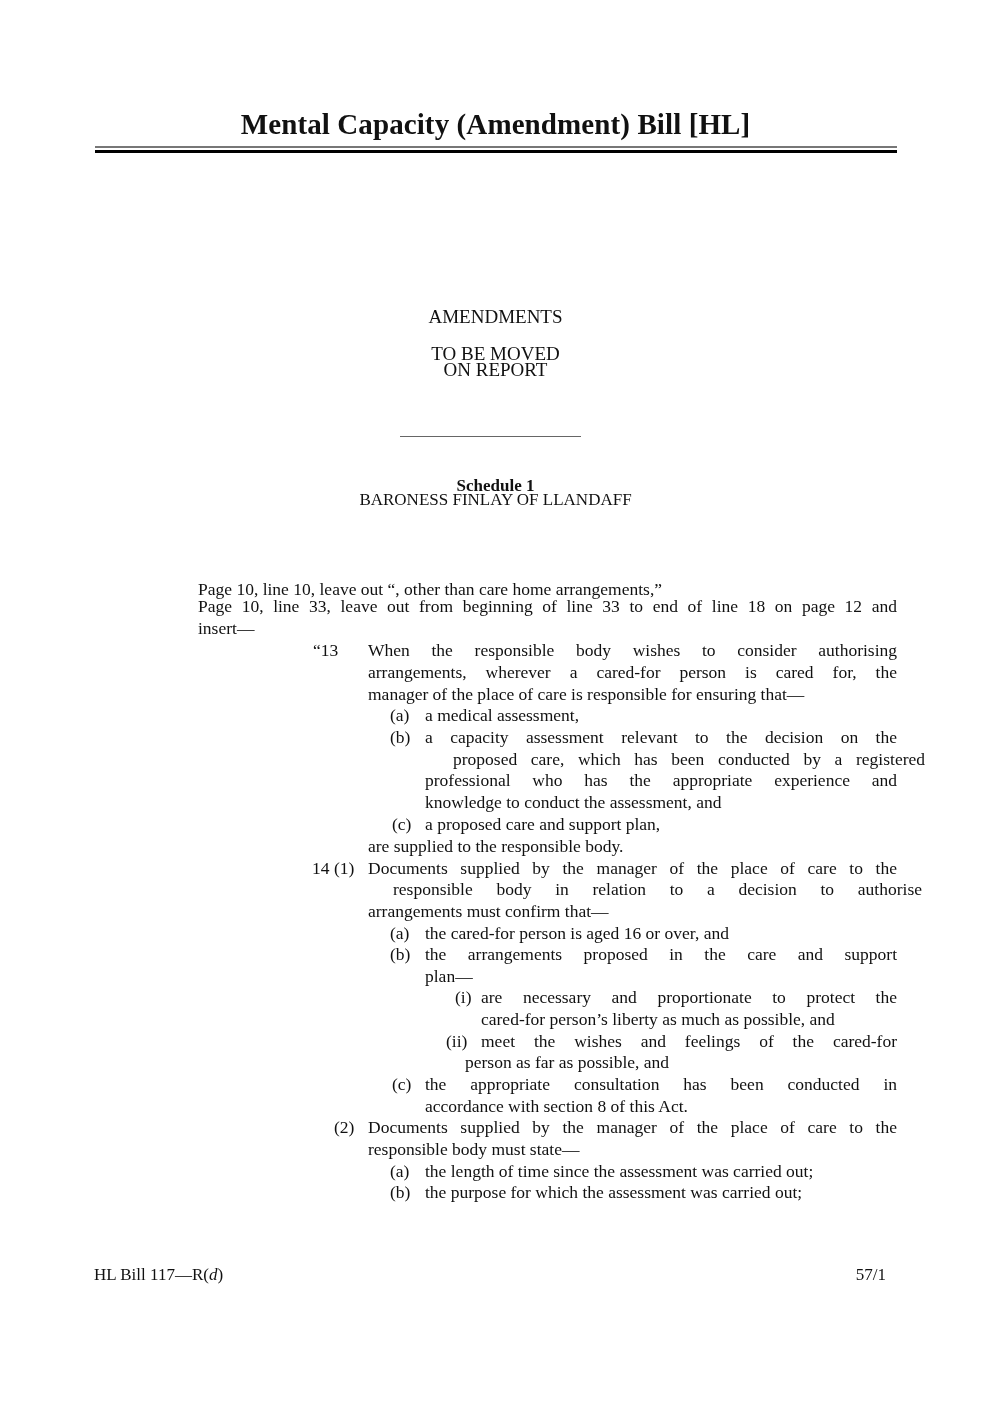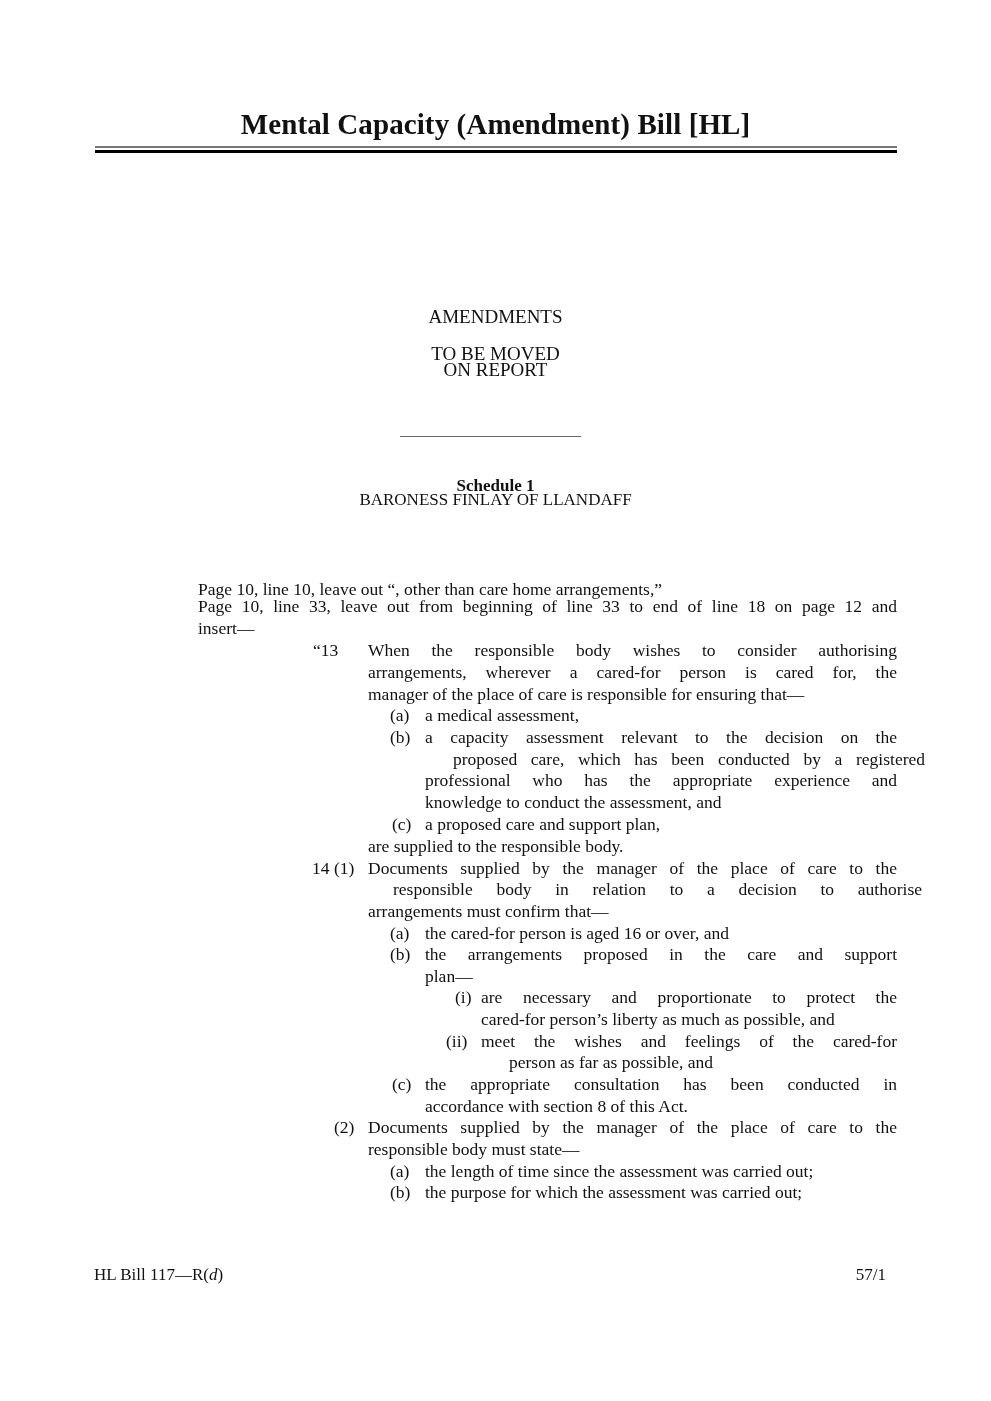--- a/index.html
+++ b/index.html
@@ -78,21 +78,21 @@
   <div class="line" style="left:390px; top:944px;">(b)</div>
   <div class="jline" style="left:425px; top:944px; width:472px;">the arrangements proposed in the care and support</div>
   <div class="line" style="left:425px; top:966px;">plan—</div>
 
   <div class="line" style="left:455px; top:987px;">(i)</div>
   <div class="jline" style="left:481px; top:987px; width:416px;">are necessary and proportionate to protect the</div>
   <div class="line" style="left:481px; top:1009px;">cared-for person’s liberty as much as possible, and</div>
 
   <div class="line" style="left:446px; top:1031px;text-align:center;">(ii)</div>
   <div class="jline" style="left:481px; top:1031px; width:416px;">meet the wishes and feelings of the cared-for</div>
-  <div class="line" style="left:509px; top:1052px;text-align:right;">person as far as possible, and</div>
+  <div class="line" style="left:465px; top:1052px;text-align:right;">person as far as possible, and</div>
 
   <div class="line" style="left:392px; top:1074px;">(c)</div>
   <div class="jline" style="left:425px; top:1074px; width:472px;">the appropriate consultation has been conducted in</div>
   <div class="line" style="left:425px; top:1096px;">accordance with section 8 of this Act.</div>
 
   <div class="line" style="left:334px; top:1117px;">(2)</div>
   <div class="jline" style="left:368px; top:1117px; width:529px;">Documents supplied by the manager of the place of care to the</div>
   <div class="line" style="left:368px; top:1139px;">responsible body must state—</div>
 
   <div class="line" style="left:390px; top:1161px;">(a)</div>

